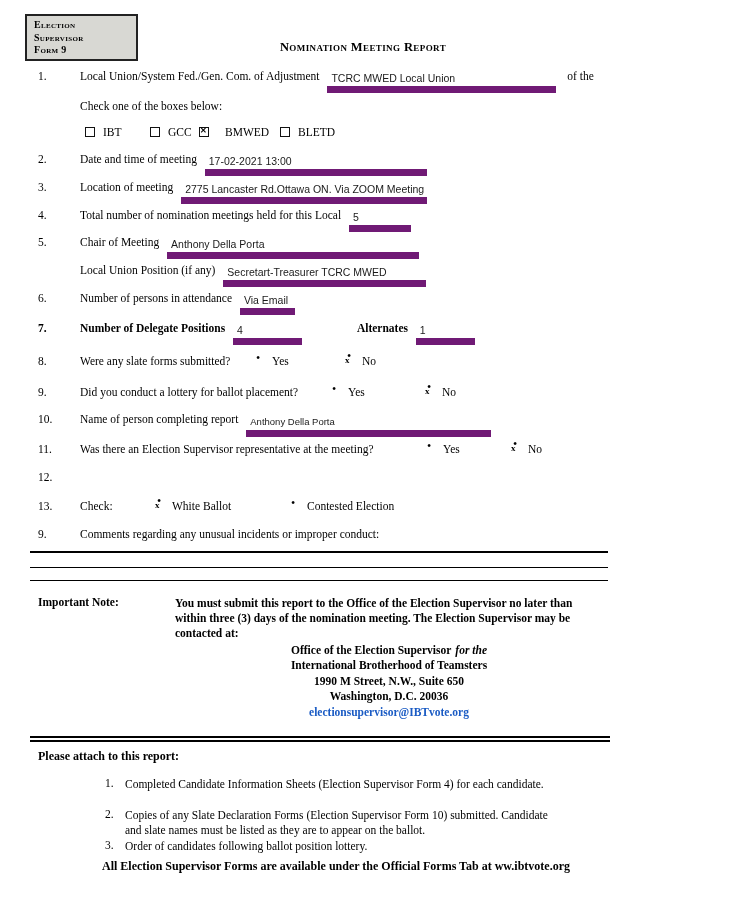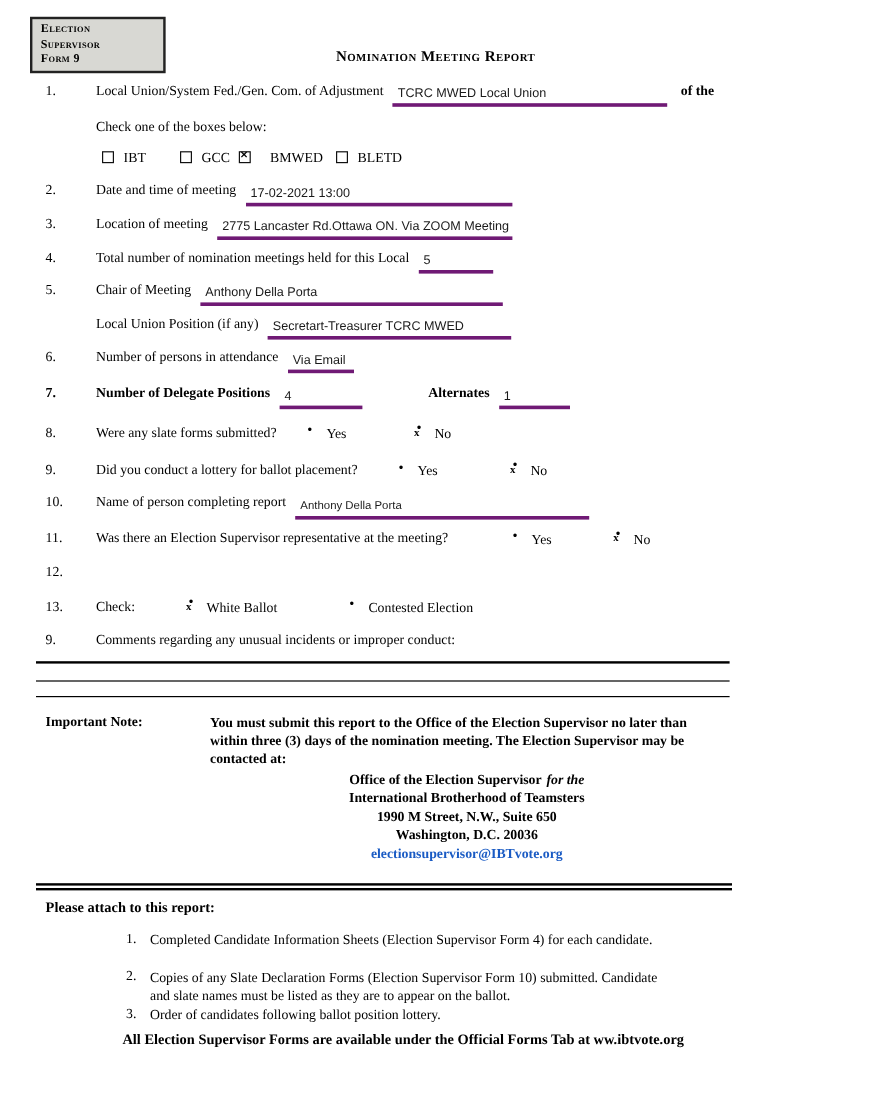--- a/index.html
+++ b/index.html
@@ -6,26 +6,26 @@
   .page {
     position:relative; width:730px; height:916px; background:#ffffff;
     font-family:"Liberation Serif", serif; font-size:11.5px; color:#000;
     overflow:hidden;
   }
   .row { position:absolute; left:0; width:730px; height:17px; white-space:nowrap; }
   .num { position:absolute; left:38px; }
   .c   { position:absolute; left:80px; white-space:nowrap; }
   .bold { font-weight:bold; }
   .fill {
-    display:inline-block; border-bottom:3px solid #701a75;
+    display:inline-block; border-bottom:7px solid #701a75;
     font-family:"Liberation Sans", sans-serif; font-size:10.5px; color:#1a1a1a;
     padding:0 3px 1px 4px; margin-left:5px; vertical-align:-2px; height:13px;
     white-space:nowrap;
   }
-  .suffix { margin-left:8px;font-weight:bold; }
+  .suffix { margin-left:8px; }
   
   .formbox {
     position:absolute; left:25px; top:14px; width:102px; height:40px;
     background:#d8d8d3; border:2px solid #222; padding:3px 0 0 7px;
   }
   .formbox div { font-weight:bold; font-variant:small-caps; font-size:10px; line-height:12.5px; letter-spacing:0.3px; }
   .title {
     position:absolute; top:40px; left:130px; width:466px; text-align:center;
     font-weight:bold; font-variant:small-caps; font-size:12.5px; letter-spacing:0.4px;
   }

